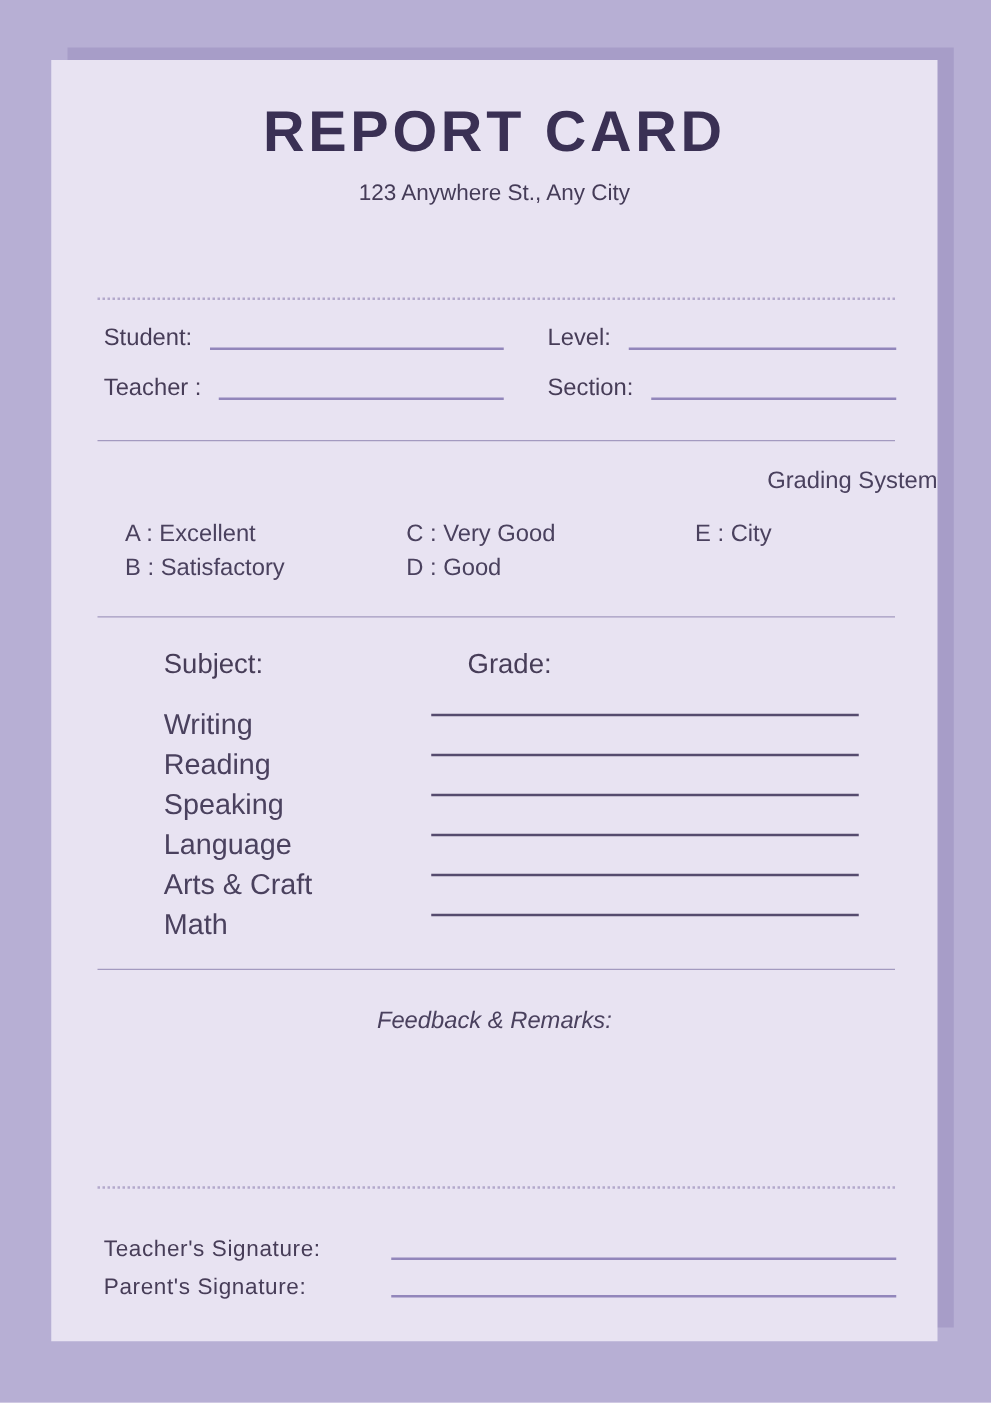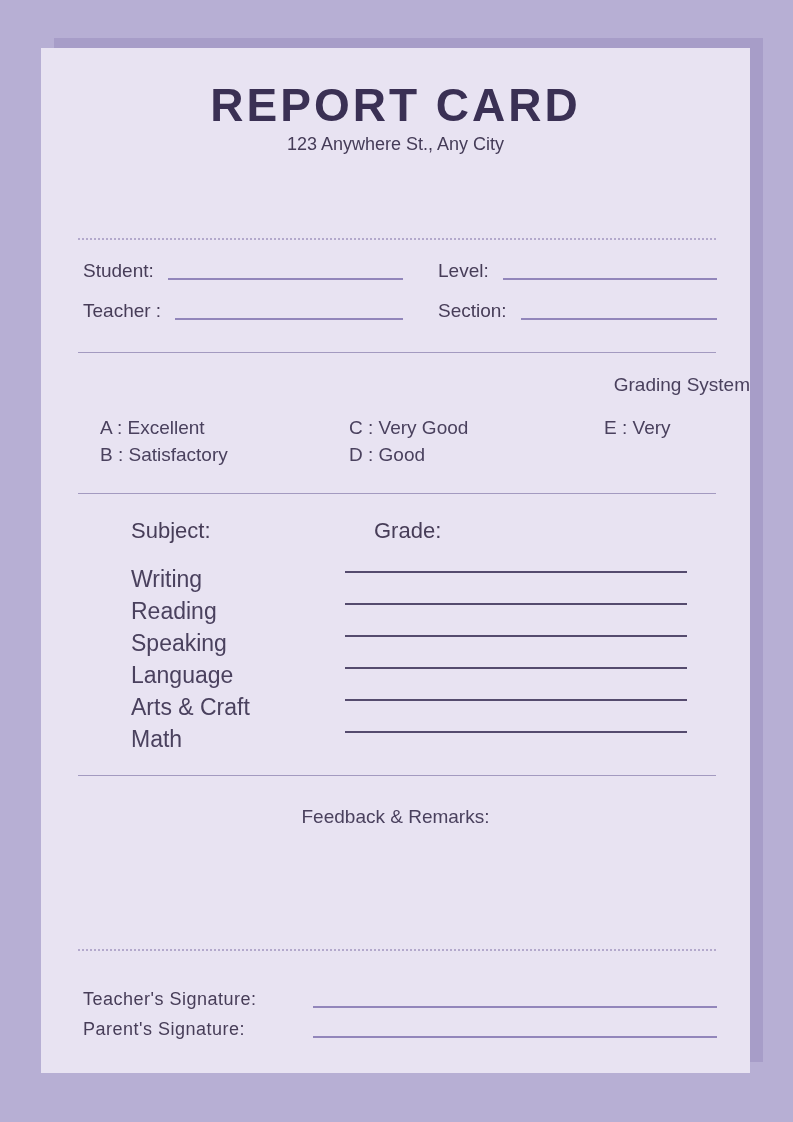--- a/index.html
+++ b/index.html
@@ -20,21 +20,21 @@
   .card {
     position: absolute;
     left: 41px; top: 48px;
     width: 709px; height: 1025px;
     background: #e8e3f2;
   }
   
   .header-sec { position: absolute; top: 30px; left: 0; width: 100%; text-align: center; }
   .page-title {
     font-size: 46px; line-height: 54px; font-weight: bold;
-    letter-spacing: 3px; color: #3a3054; margin-bottom: 0;
+    letter-spacing: 3px; color: #3a3054; margin-bottom: 10px;
   }
   .school-name, .school-address { font-size: 18px; line-height: 24px; color: #453c58; }
   
   .divider { position: absolute; left: 37px; width: 638px; height: 0; }
   .divider.dotted { border-top: 2px dotted #b3a9cc; }
   .divider.solid  { border-top: 1px solid #a39ac0; }
   .div-1 { top: 190px; }
   .div-2 { top: 304px; }
   .div-3 { top: 445px; }
   .div-4 { top: 727px; }
@@ -49,37 +49,37 @@
   .field-label { line-height: 30px; color: #473d58; white-space: nowrap; }
   .fill-line {
     flex: 1; margin-left: 14px; margin-bottom: 6px;
     border-bottom: 2px solid #9286bb; align-self: stretch;
   }
   
   .grading-title-row { position: absolute; top: 322px; left: 0; width: 100%; height: 30px;
     text-align: right; font-size: 19px; line-height: 30px; color: #4a415e; }
   .grading-grid {
     position: absolute; top: 366px; left: 59px; right: 40px;
-    display: grid; grid-template-columns: 225px 231px 1fr; gap: 24px;
+    display: grid; grid-template-columns: 225px 231px 1fr;
   }
   .grading-col { display: flex; flex-direction: column; }
   .grading-entry { font-size: 19px; line-height: 27px; color: #4a415e; }
   
   .subjects-sec { position: absolute; top: 468px; left: 90px; width: 556px; }
   .subj-header { display: flex; height: 30px; font-size: 22px; line-height: 30px;
     color: #473d58; margin-bottom: 17px; }
   .subj-header .grade-header { margin-left: auto; width: 313px; }
   .subj-row { position: relative; height: 32px; }
   .subj-name { font-size: 23px; line-height: 32px; color: #4a415e; }
   .grade-line {
     position: absolute; left: 214px; top: 8px; width: 342px; height: 0;
     border-top: 2px solid #554b6e;
   }
   
-  .feedback-sec { position: absolute; top: 754px; left: 0; width: 100%; text-align: center; }
+  .feedback-sec { position: absolute; top: 754px; left: 0; width: 100%; text-align: center; font-style: italic; }
   .feedback-title { font-size: 19px; line-height: 30px; color: #4a415e; }
   .feedback-area { height: 110px; }
   
   .signatures-sec {
     position: absolute; top: 936px; left: 42px; right: 33px;
     display: flex; flex-direction: column; justify-content: space-between;
   }
   .sig-row { display: flex; height: 30px; font-size: 18px; }
   .sig-label { width: 230px; line-height: 30px; color: #473d58; letter-spacing: 0.5px; }
   .sig-line {
@@ -126,21 +126,21 @@
   <div class="grading-grid">
     <div class="grading-col">
       <span class="grading-entry">A : Excellent</span>
       <span class="grading-entry">B : Satisfactory</span>
     </div>
     <div class="grading-col">
       <span class="grading-entry">C : Very Good</span>
       <span class="grading-entry">D : Good</span>
     </div>
     <div class="grading-col">
-      <span class="grading-entry">E : Very</span>
+      <span class="grading-entry">E : City</span>
     </div>
   </div>
 
   <div class="divider solid div-3"></div>
 
   <div class="subjects-sec">
     <div class="subj-header">
       <span>Subject:</span>
       <span class="grade-header">Grade:</span>
     </div>

